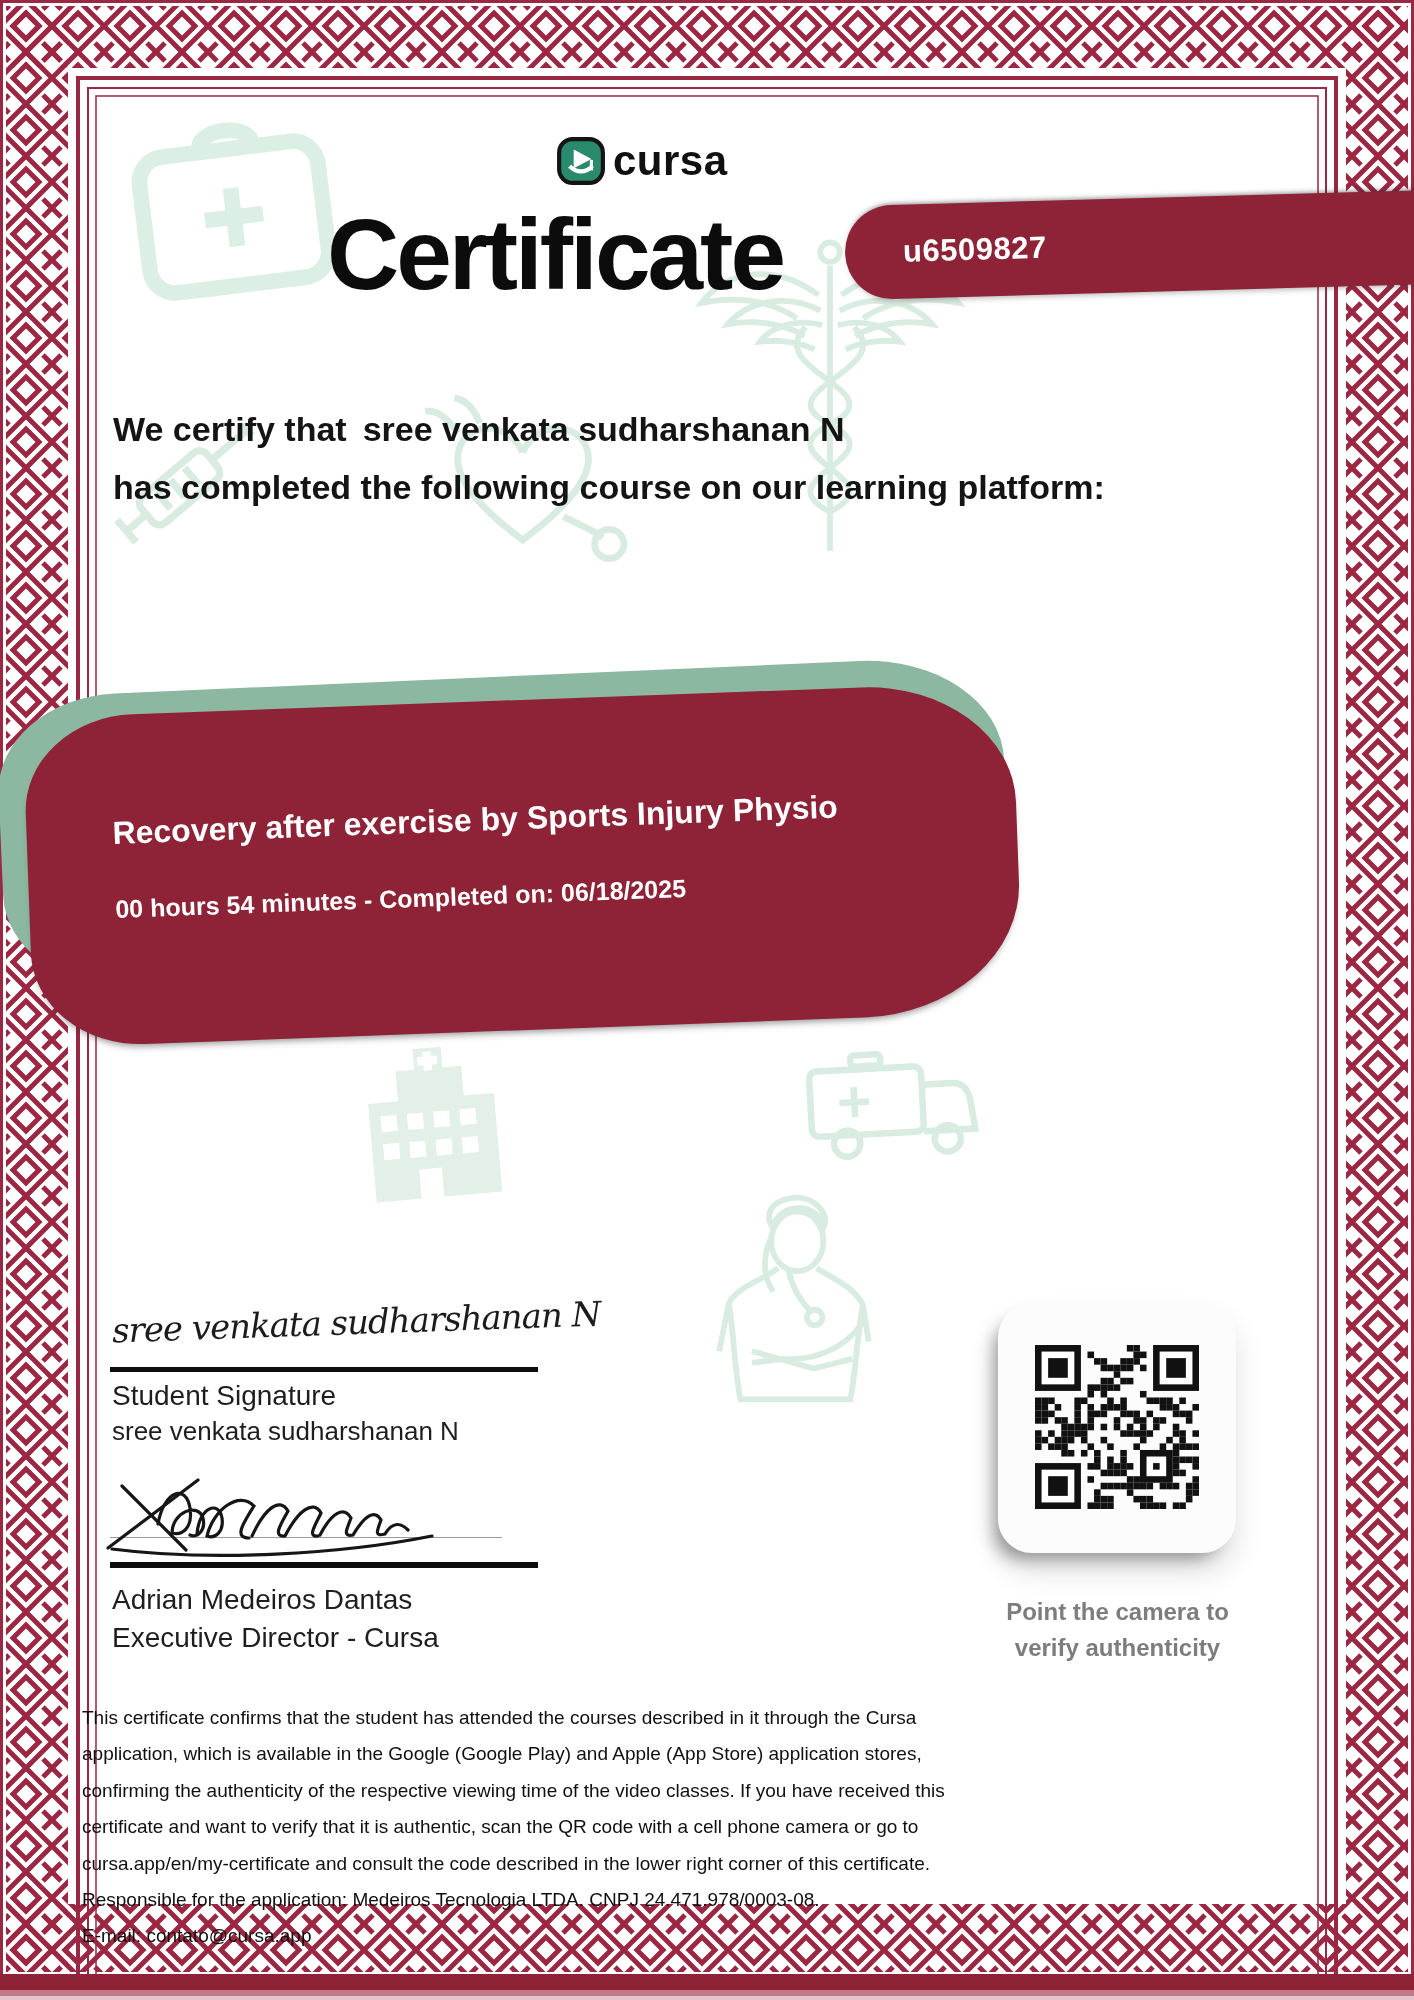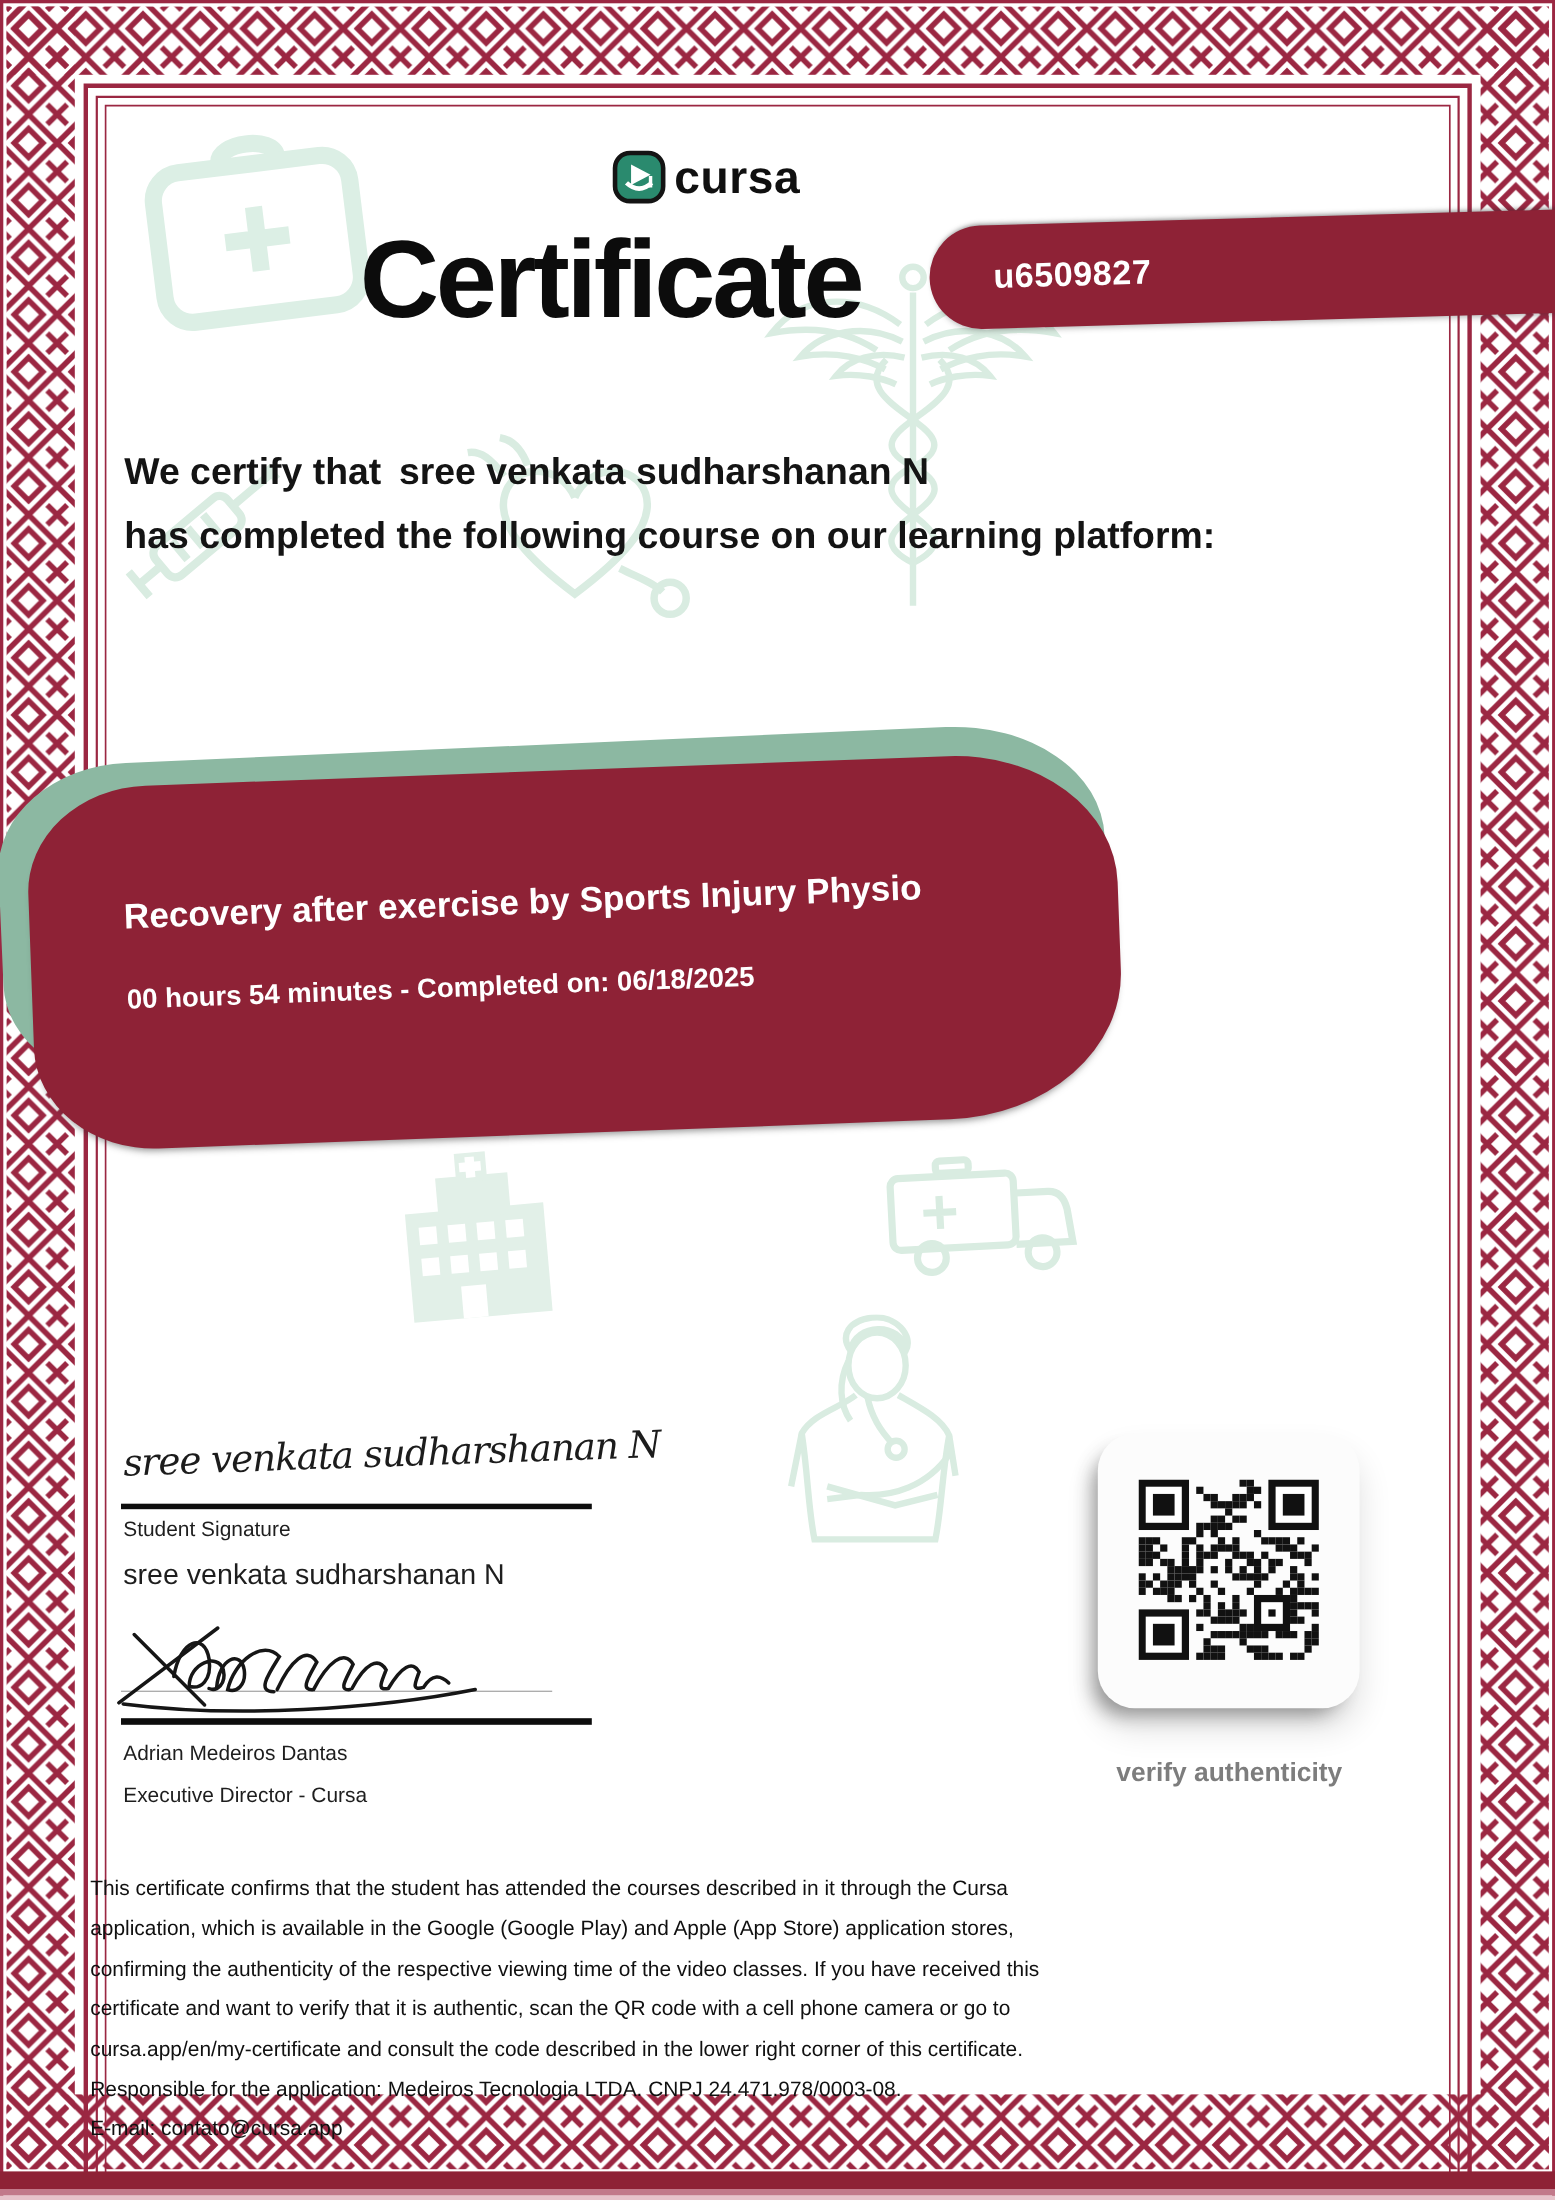--- a/index.html
+++ b/index.html
@@ -29,21 +29,21 @@
         border-radius:110px 150px 160px 110px / 95px 120px 130px 95px;
         box-shadow:0 6px 7px -4px rgba(40,40,40,.5);}
   .banner-title{position:absolute;left:86px;top:100px;color:#ffffff;font-size:32px;font-weight:700;}
   .banner-details{position:absolute;left:86px;top:180px;color:#ffffff;font-size:25px;font-weight:700;}
   
   .script{font-family:"DejaVu Serif",serif;font-style:italic;color:#1c1c1c;}
   .sig-student-script{position:absolute;left:112px;top:1302px;font-size:34px;letter-spacing:-1px;
         transform:rotate(-2deg);z-index:5;}
   .sig-line-thick{position:absolute;height:5px;background:#0d0d0d;z-index:5;}
   .sig-line-thin{position:absolute;height:1px;background:#9a9a9a;z-index:4;}
-  .sig-text{position:absolute;color:#1e1e1e;font-size:19px;z-index:5;}
+  .sig-text{position:absolute;color:#1e1e1e;font-size:28px;z-index:5;}
   
   .qr-card{position:absolute;left:998px;top:1303px;width:238px;height:250px;background:#fcfcfc;
         border-radius:34px;z-index:5;
         box-shadow:-10px 12px 16px -6px rgba(50,50,50,.45),0 18px 30px rgba(0,0,0,.12);}
   .qr-caption{position:absolute;left:960px;top:1594px;width:315px;text-align:center;
         color:#7d7d7d;font-size:24px;font-weight:700;line-height:36px;z-index:5;}
   
   .footer{position:absolute;left:82px;top:1700px;width:1275px;color:#101010;
         font-size:19px;line-height:36.4px;z-index:5;}
   .footer div{white-space:nowrap;}
@@ -423,20 +423,21 @@
           <rect x="0" y="18" width="7" height="7"></rect>
           <rect x="1" y="19" width="5" height="5" fill="#ffffff"></rect>
           <rect x="2" y="20" width="3" height="3"></rect>
           <rect x="16" y="16" width="5" height="5"></rect>
           <rect x="17" y="17" width="3" height="3" fill="#ffffff"></rect>
           <rect x="18" y="18" width="1" height="1"></rect>
         </g>
     </svg>
   </div>
   <div class="qr-caption">
+    <div>Point the camera to</div>
     <div>verify authenticity</div>
   </div>
 
   <div class="footer">
     <div>This certificate confirms that the student has attended the courses described in it through the Cursa</div>
     <div>application, which is available in the Google (Google Play) and Apple (App Store) application stores,</div>
     <div>confirming the authenticity of the respective viewing time of the video classes. If you have received this</div>
     <div>certificate and want to verify that it is authentic, scan the QR code with a cell phone camera or go to</div>
     <div>cursa.app/en/my-certificate and consult the code described in the lower right corner of this certificate.</div>
     <div>Responsible for the application: Medeiros Tecnologia LTDA. CNPJ 24.471.978/0003-08.</div>

